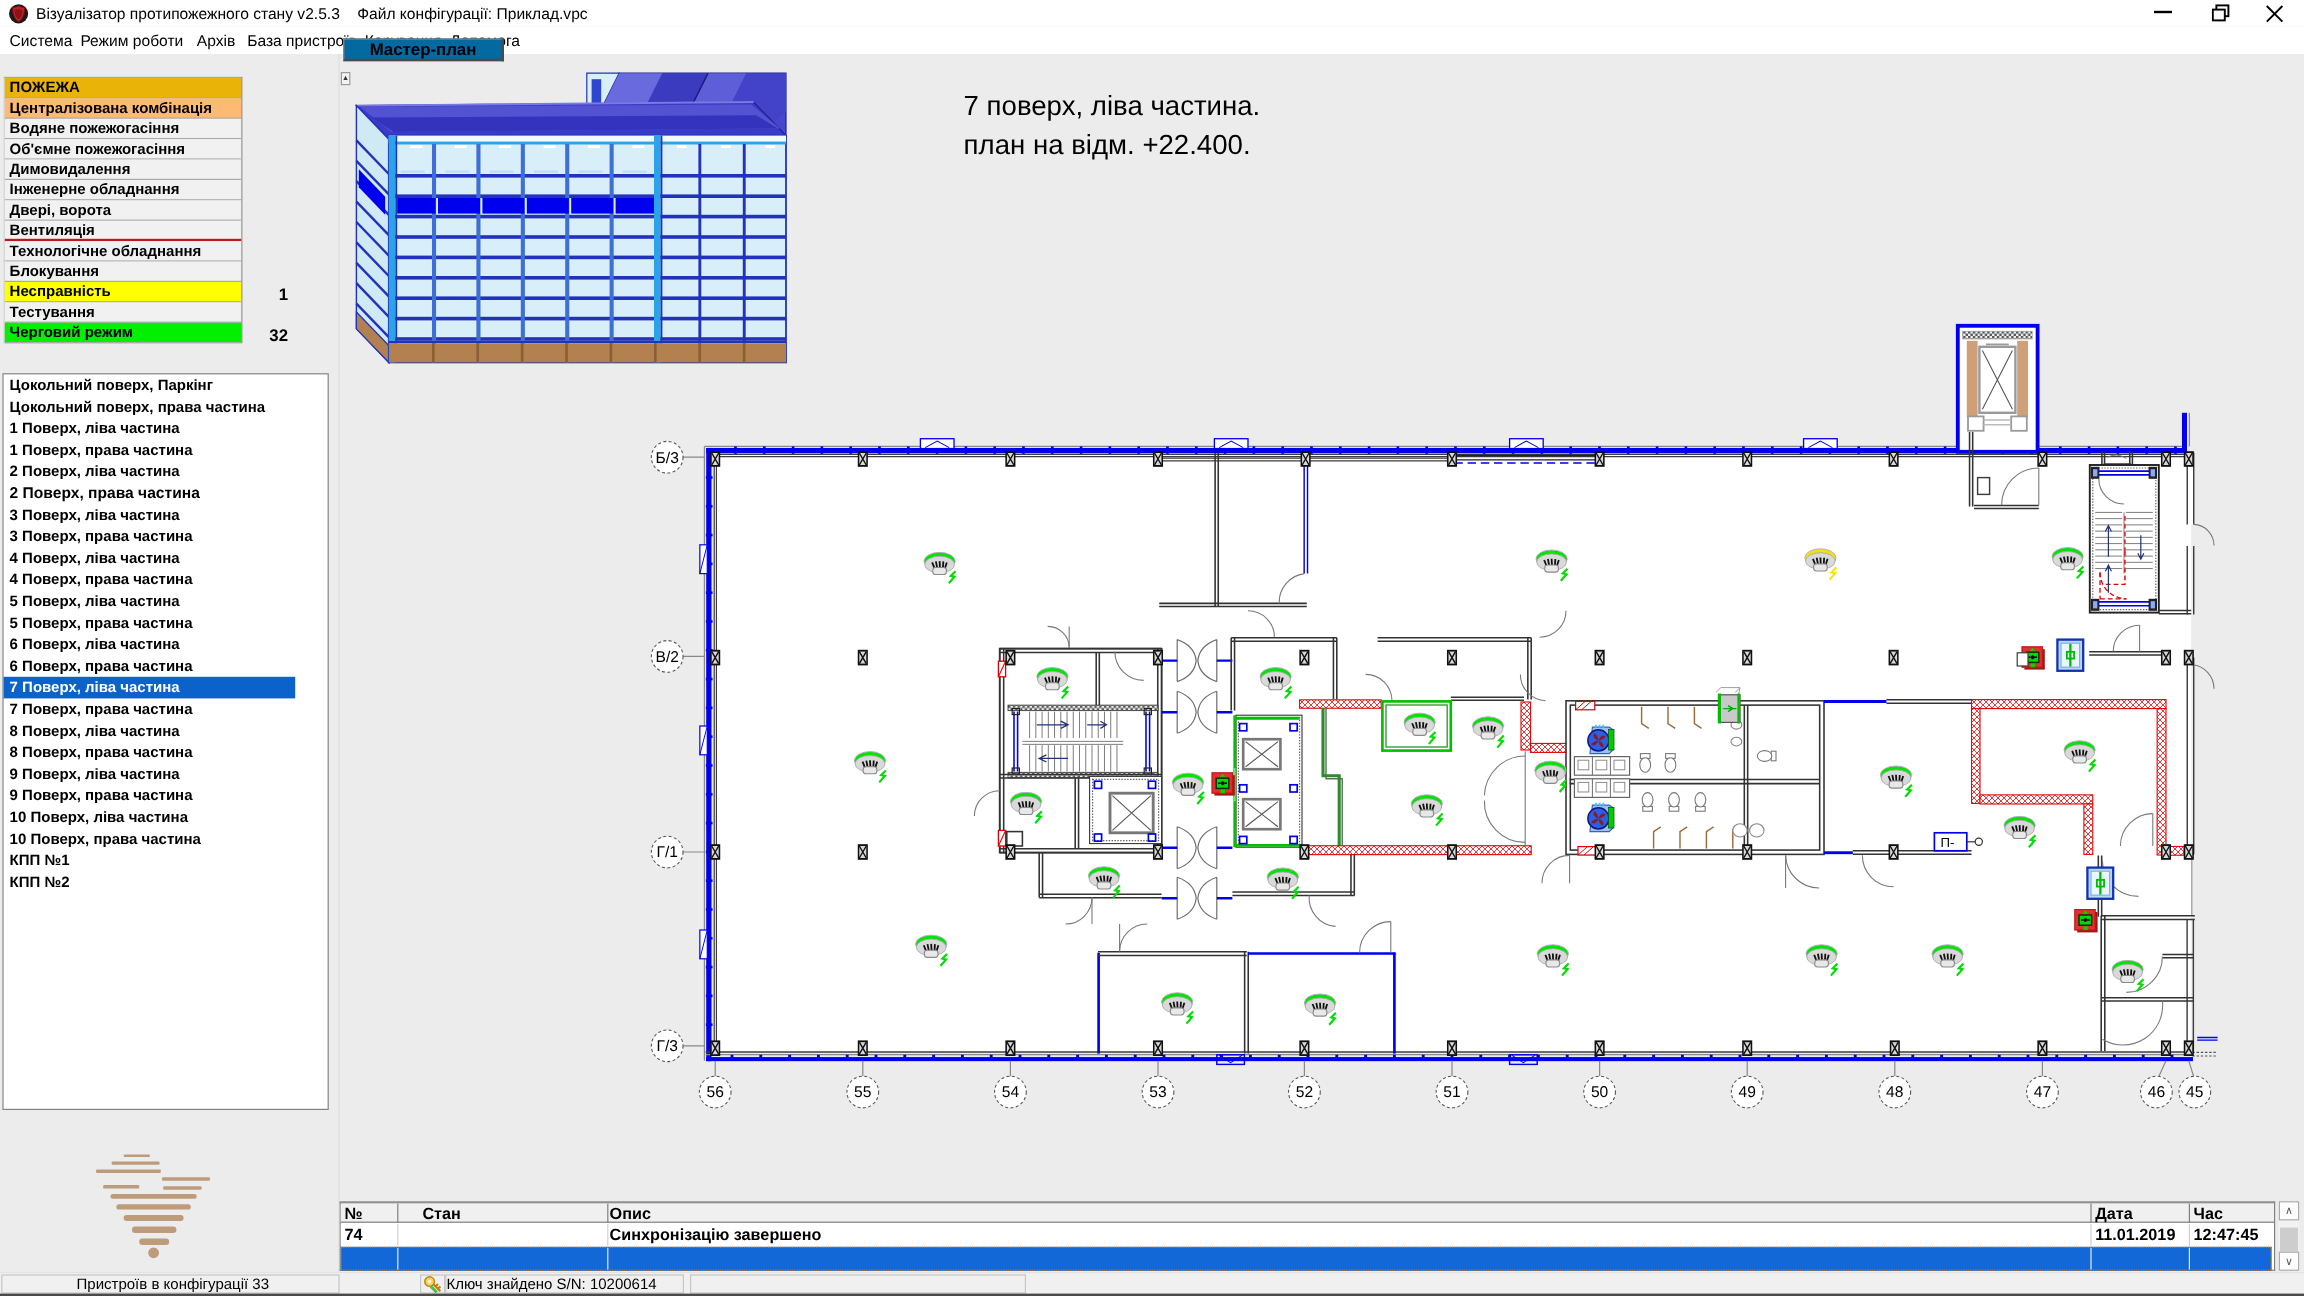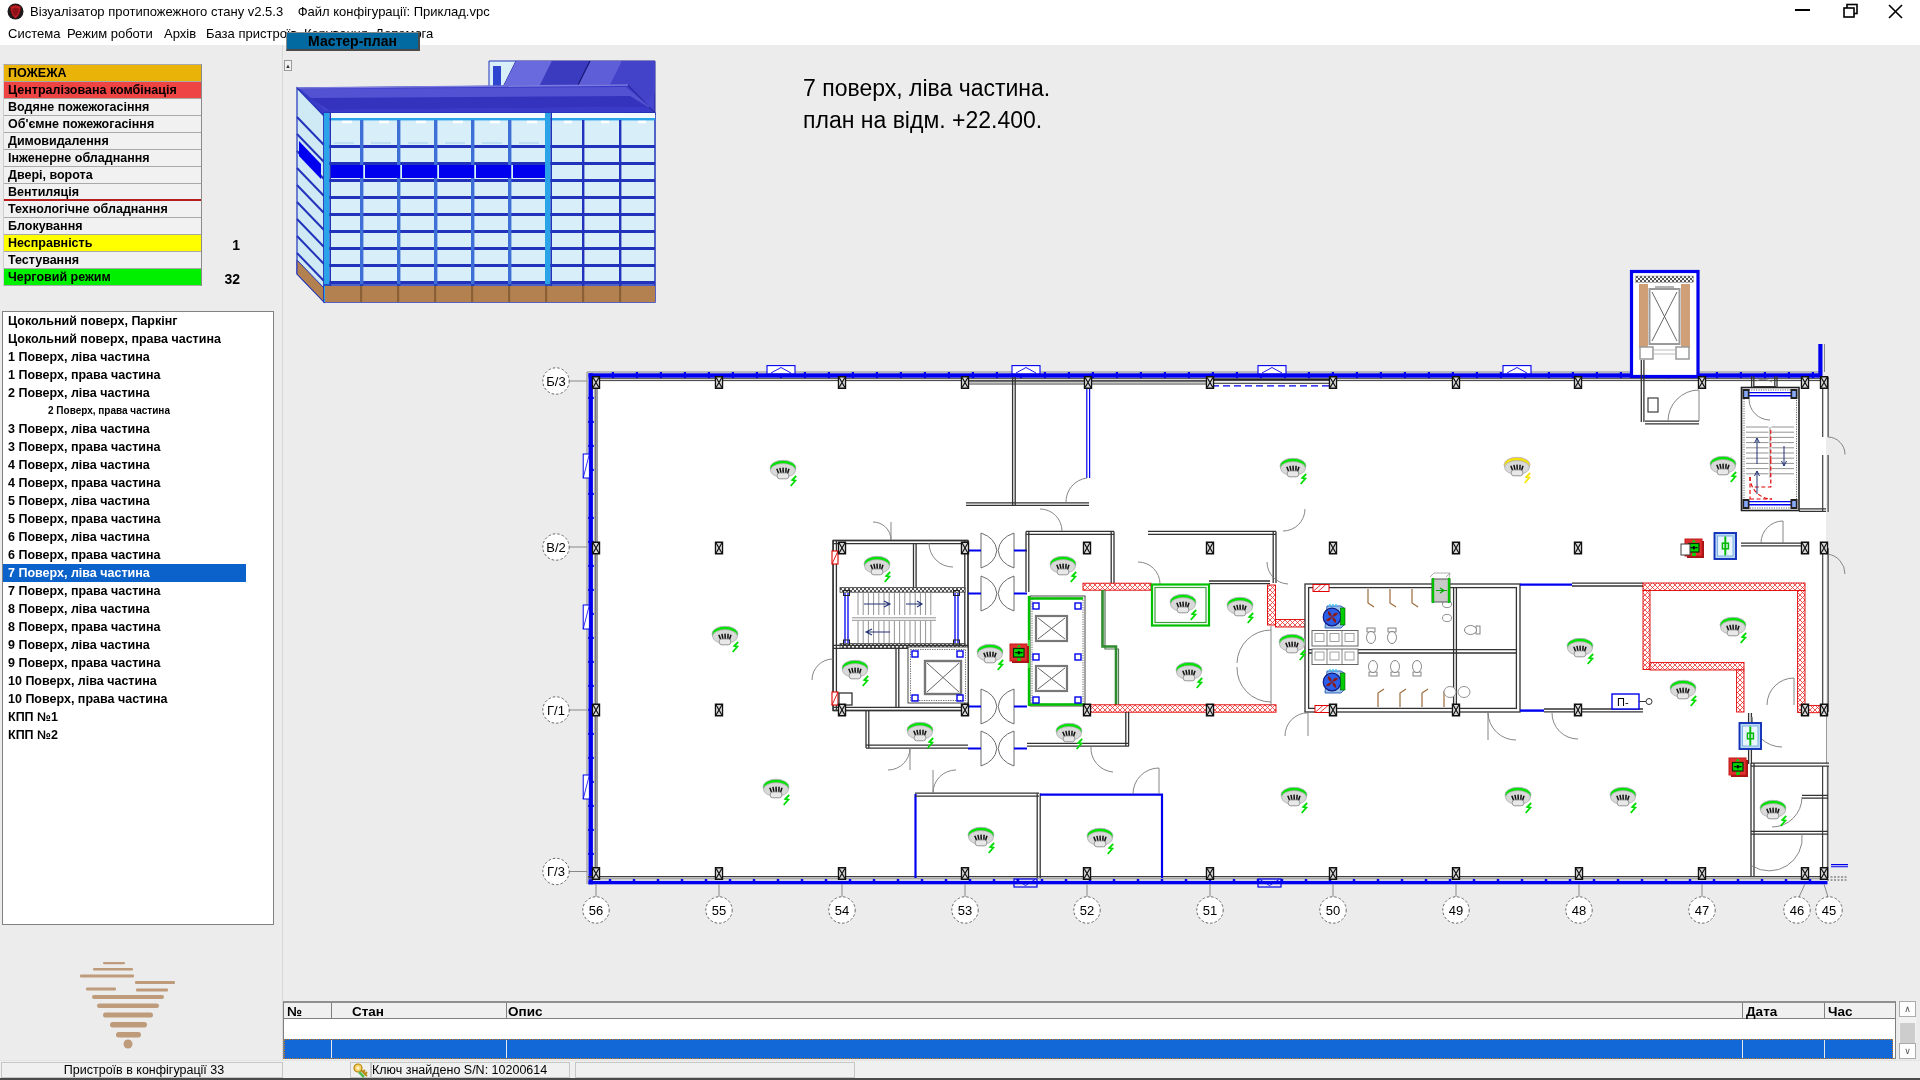--- a/index.html
+++ b/index.html
@@ -38,21 +38,21 @@
     <span class="abs" style="left:164px;top:4px;">Архів</span>
     <span class="abs" style="left:206px;top:4px;">База пристроїв</span>
     <span class="abs" style="left:304px;top:4px;">Керування</span>
     <span class="abs" style="left:375px;top:4px;">Допомога</span>
   </div>
 
   <div class="abs" style="left:282px;top:45px;width:1px;height:1015px;background:#FFFFFF;border-left:1px solid #D8D8D8;"></div>
 
   <div id="statuslist" class="abs" style="left:3px;top:64px;width:199px;border-top:1px solid #A9A9A9;border-left:1px solid #cfcfcf;border-right:1px solid #8a8a8a;">
     <div style="height:17px;background:#eab308;border-bottom:1px solid #A9A9A9;font-size:12.5px;font-weight:bold;line-height:16px;padding-left:4px;white-space:nowrap;overflow:hidden;">ПОЖЕЖА</div>
-    <div style="height:17px;background:#ef4444;border-bottom:1px solid #A9A9A9;font-size:12.5px;font-weight:bold;line-height:16px;padding-left:4px;white-space:nowrap;overflow:hidden;">Централізована комбінація</div>
+    <div style="height:17px;background:#fdba74;border-bottom:1px solid #A9A9A9;font-size:12.5px;font-weight:bold;line-height:16px;padding-left:4px;white-space:nowrap;overflow:hidden;">Централізована комбінація</div>
     <div style="height:17px;background:#F1F1F1;border-bottom:1px solid #A9A9A9;font-size:12.5px;font-weight:bold;line-height:16px;padding-left:4px;white-space:nowrap;overflow:hidden;">Водяне пожежогасіння</div>
     <div style="height:17px;background:#F1F1F1;border-bottom:1px solid #A9A9A9;font-size:12.5px;font-weight:bold;line-height:16px;padding-left:4px;white-space:nowrap;overflow:hidden;">Об'ємне пожежогасіння</div>
     <div style="height:17px;background:#F1F1F1;border-bottom:1px solid #A9A9A9;font-size:12.5px;font-weight:bold;line-height:16px;padding-left:4px;white-space:nowrap;overflow:hidden;">Димовидалення</div>
     <div style="height:17px;background:#F1F1F1;border-bottom:1px solid #A9A9A9;font-size:12.5px;font-weight:bold;line-height:16px;padding-left:4px;white-space:nowrap;overflow:hidden;">Інженерне обладнання</div>
     <div style="height:17px;background:#F1F1F1;border-bottom:1px solid #A9A9A9;font-size:12.5px;font-weight:bold;line-height:16px;padding-left:4px;white-space:nowrap;overflow:hidden;">Двері, ворота</div>
     <div style="height:17px;background:#F1F1F1;border-bottom:2px solid #b91c1c;font-size:12.5px;font-weight:bold;line-height:16px;padding-left:4px;white-space:nowrap;overflow:hidden;">Вентиляція</div>
     <div style="height:17px;background:#F1F1F1;border-bottom:1px solid #A9A9A9;font-size:12.5px;font-weight:bold;line-height:16px;padding-left:4px;white-space:nowrap;overflow:hidden;">Технологічне обладнання</div>
     <div style="height:17px;background:#F1F1F1;border-bottom:1px solid #A9A9A9;font-size:12.5px;font-weight:bold;line-height:16px;padding-left:4px;white-space:nowrap;overflow:hidden;">Блокування</div>
     <div style="height:17px;background:#FFFF00;border-bottom:1px solid #A9A9A9;font-size:12.5px;font-weight:bold;line-height:16px;padding-left:4px;white-space:nowrap;overflow:hidden;">Несправність</div>
     <div style="height:17px;background:#F1F1F1;border-bottom:1px solid #A9A9A9;font-size:12.5px;font-weight:bold;line-height:16px;padding-left:4px;white-space:nowrap;overflow:hidden;">Тестування</div>
@@ -64,21 +64,21 @@
   <div class="abs" style="left:215px;top:271px;width:25px;text-align:right;font-size:14px;font-weight:bold;">32</div>
 
   <div class="abs" style="left:284px;top:60px;width:8px;height:11px;border:1px solid #9a9a9a;background:#f2f2f2;font-size:6px;text-align:center;color:#333;line-height:10px;">▲</div>
 
   <div id="floorlist" class="abs" style="left:2px;top:311px;width:272px;height:614px;background:#fff;border:1px solid #828282;padding-top:0px;">
     <div style="height:18px;font-size:12.5px;font-weight:bold;line-height:18px;padding-left:5px;white-space:nowrap;">Цокольний поверх, Паркінг</div>
     <div style="height:18px;font-size:12.5px;font-weight:bold;line-height:18px;padding-left:5px;white-space:nowrap;">Цокольний поверх, права частина</div>
     <div style="height:18px;font-size:12.5px;font-weight:bold;line-height:18px;padding-left:5px;white-space:nowrap;">1 Поверх, ліва частина</div>
     <div style="height:18px;font-size:12.5px;font-weight:bold;line-height:18px;padding-left:5px;white-space:nowrap;">1 Поверх, права частина</div>
     <div style="height:18px;font-size:12.5px;font-weight:bold;line-height:18px;padding-left:5px;white-space:nowrap;">2 Поверх, ліва частина</div>
-    <div style="height:18px;font-size:10px;font-weight:bold;line-height:18px;padding-left:5px;white-space:nowrap;margin-left:40px;">2 Поверх, права частина</div>
+    <div style="height:18px;font-size:13px;font-weight:bold;line-height:18px;padding-left:5px;white-space:nowrap;">2 Поверх, права частина</div>
     <div style="height:18px;font-size:12.5px;font-weight:bold;line-height:18px;padding-left:5px;white-space:nowrap;">3 Поверх, ліва частина</div>
     <div style="height:18px;font-size:12.5px;font-weight:bold;line-height:18px;padding-left:5px;white-space:nowrap;">3 Поверх, права частина</div>
     <div style="height:18px;font-size:12.5px;font-weight:bold;line-height:18px;padding-left:5px;white-space:nowrap;">4 Поверх, ліва частина</div>
     <div style="height:18px;font-size:12.5px;font-weight:bold;line-height:18px;padding-left:5px;white-space:nowrap;">4 Поверх, права частина</div>
     <div style="height:18px;font-size:12.5px;font-weight:bold;line-height:18px;padding-left:5px;white-space:nowrap;">5 Поверх, ліва частина</div>
     <div style="height:18px;font-size:12.5px;font-weight:bold;line-height:18px;padding-left:5px;white-space:nowrap;">5 Поверх, права частина</div>
     <div style="height:18px;font-size:12.5px;font-weight:bold;line-height:18px;padding-left:5px;white-space:nowrap;">6 Поверх, ліва частина</div>
     <div style="height:18px;font-size:12.5px;font-weight:bold;line-height:18px;padding-left:5px;white-space:nowrap;">6 Поверх, права частина</div>
     <div style="height:18px;font-size:12.5px;font-weight:bold;line-height:18px;padding-left:5px;white-space:nowrap;background:#0B62CB;color:#fff;width:243px;">7 Поверх, ліва частина</div>
     <div style="height:18px;font-size:12.5px;font-weight:bold;line-height:18px;padding-left:5px;white-space:nowrap;">7 Поверх, права частина</div>
@@ -981,20 +981,30 @@
       <span class="abs" style="left:68px;top:1px;">Стан</span>
       <span class="abs" style="left:224px;top:1px;">Опис</span>
       <span class="abs" style="left:1462px;top:1px;">Дата</span>
       <span class="abs" style="left:1544px;top:1px;">Час</span>
       <div class="abs" style="left:47px;top:0;width:1px;height:16px;background:#808080;"></div>
       <div class="abs" style="left:222px;top:0;width:1px;height:16px;background:#808080;"></div>
       <div class="abs" style="left:1458px;top:0;width:1px;height:16px;background:#808080;"></div>
       <div class="abs" style="left:1540px;top:0;width:1px;height:16px;background:#808080;"></div>
     </div>
 
+    <div class="abs" style="left:0;top:17px;width:1611px;height:18px;background:#fff;font-weight:bold;">
+      <span class="abs" style="left:3px;top:1px;">74</span>
+      <span class="abs" style="left:224px;top:1px;">Синхронізацію завершено</span>
+      <span class="abs" style="left:1462px;top:1px;">11.01.2019</span>
+      <span class="abs" style="left:1544px;top:1px;">12:47:45</span>
+      <div class="abs" style="left:47px;top:0;width:1px;height:18px;background:#D0D0D0;"></div>
+      <div class="abs" style="left:222px;top:0;width:1px;height:18px;background:#D0D0D0;"></div>
+      <div class="abs" style="left:1458px;top:0;width:1px;height:18px;background:#D0D0D0;"></div>
+      <div class="abs" style="left:1540px;top:0;width:1px;height:18px;background:#D0D0D0;"></div>
+    </div>
 
     <div class="abs" style="left:0;top:36px;width:1609px;height:20px;background:#1168D6;border:1px dotted #C8761F;">
       <div class="abs" style="left:46px;top:0;width:1px;height:18px;background:#E8E8E8;"></div>
       <div class="abs" style="left:221px;top:0;width:1px;height:18px;background:#E8E8E8;"></div>
       <div class="abs" style="left:1457px;top:0;width:1px;height:18px;background:#E8E8E8;"></div>
       <div class="abs" style="left:1539px;top:0;width:1px;height:18px;background:#E8E8E8;"></div>
     </div>
   </div>
 
   <div class="abs" style="left:1899px;top:1001px;width:17px;height:58px;background:#F2F2F2;">

